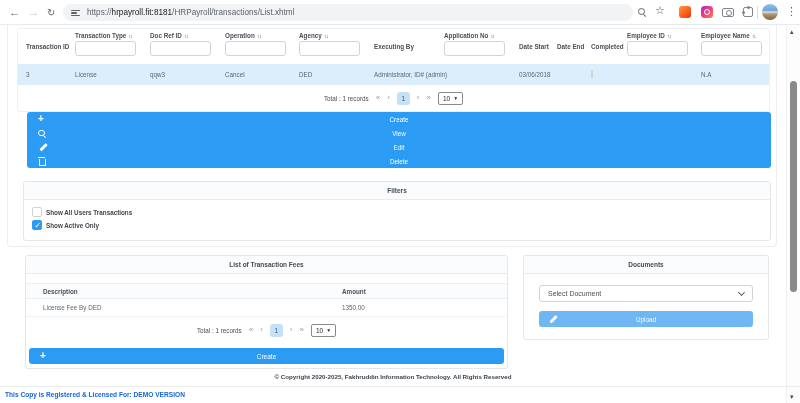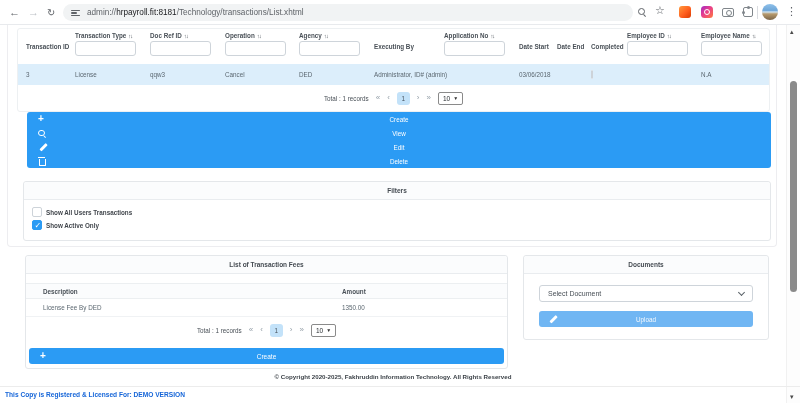--- a/index.html
+++ b/index.html
@@ -132,21 +132,21 @@
 <div class="chrome">
   <span class="nav-ico nav-back">←</span>
   <span class="nav-ico nav-fwd">→</span>
   <span class="nav-ico nav-reload">↻</span>
   <div class="omnibox">
     <span class="tune-ico">
         <i></i>
         <i></i>
         <i></i>
       </span>
-    <span class="url-text"><span>admin://</span><span class="url-host">hrpayroll.fit:8181</span><span>/Technology/transactions/List.xhtml</span></span>
+    <span class="url-text"><span>https://</span><span class="url-host">hrpayroll.fit:8181</span><span>/HRPayroll/transactions/List.xhtml</span></span>
   </div>
   <span class="zoom-ico"></span>
   <span class="star-ico">☆</span>
   <span class="ext-fox"></span>
   <span class="ext-pink"></span>
   <span class="ext-cam"></span>
   <span class="ext-puzzle"></span>
   <span class="chrome-div"></span>
   <span class="avatar"></span>
   <span class="menu-dots">⋮</span>

